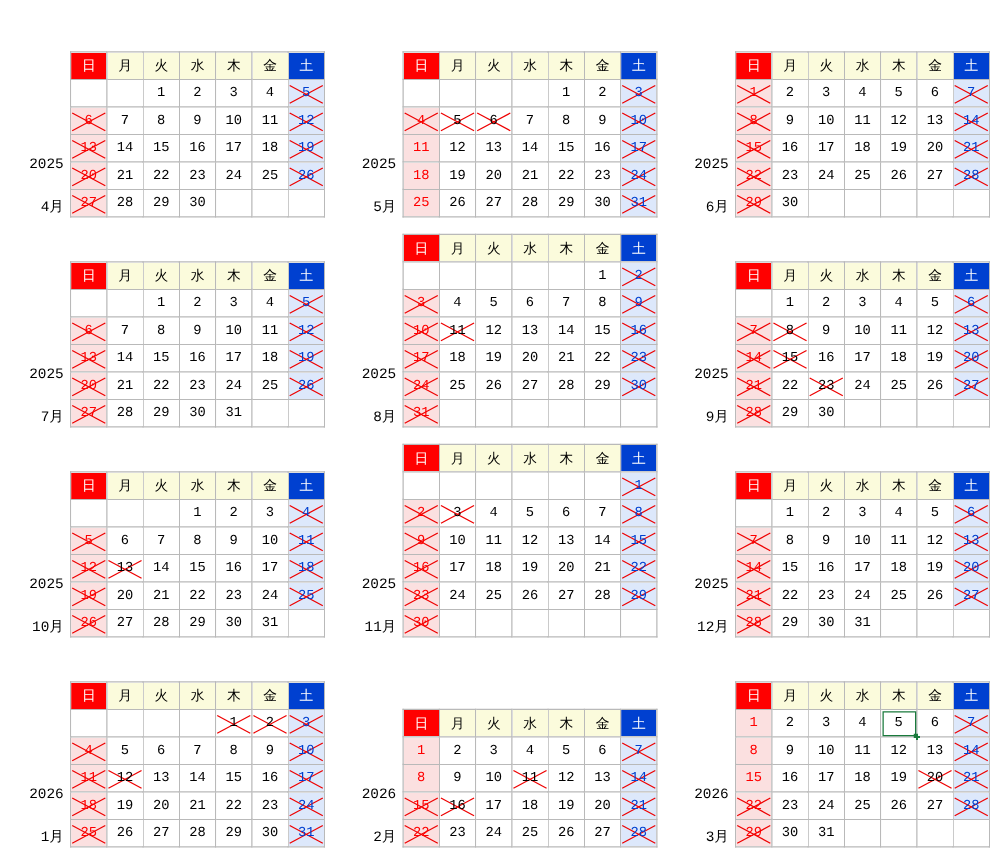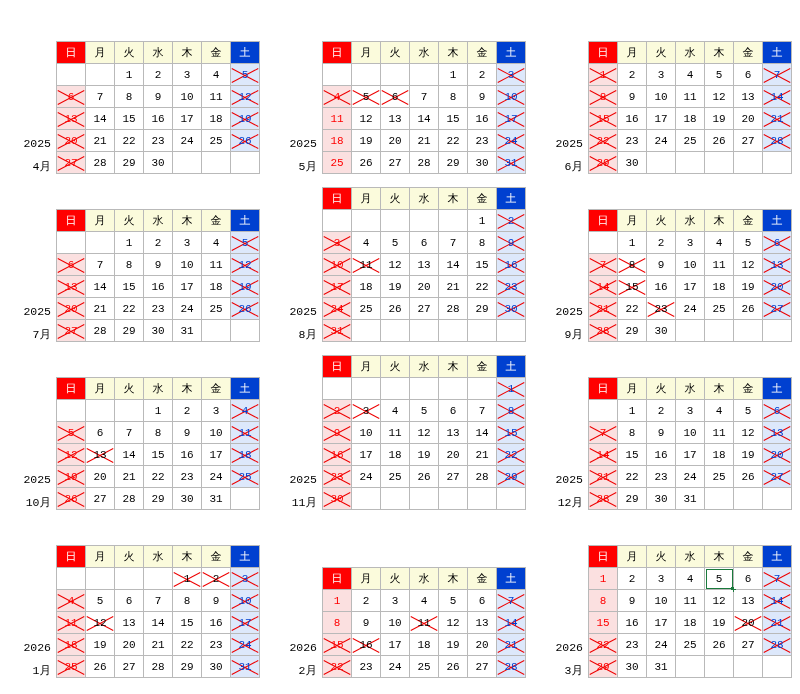--- a/index.html
+++ b/index.html
@@ -29,21 +29,21 @@
     flex:0 0 52px;
     text-align:right;
     padding-right:5px;
     padding-top:1px;
     font-size:11.5px;
     line-height:15px;
     color:#000;
     box-sizing:border-box;
   }
   .label .yr{display:block;}
-  .label .mo{display:block;margin-top:8px;}
+  .label .mo{display:block;margin-top:20px;}
   table.cg{
     border-collapse:collapse;
     table-layout:fixed;
     width:196px;
   }
   table.cg td, table.cg th{
     width:28px;height:21px;
     border:1px solid #b9b9b9;
     text-align:center;
     vertical-align:middle;

